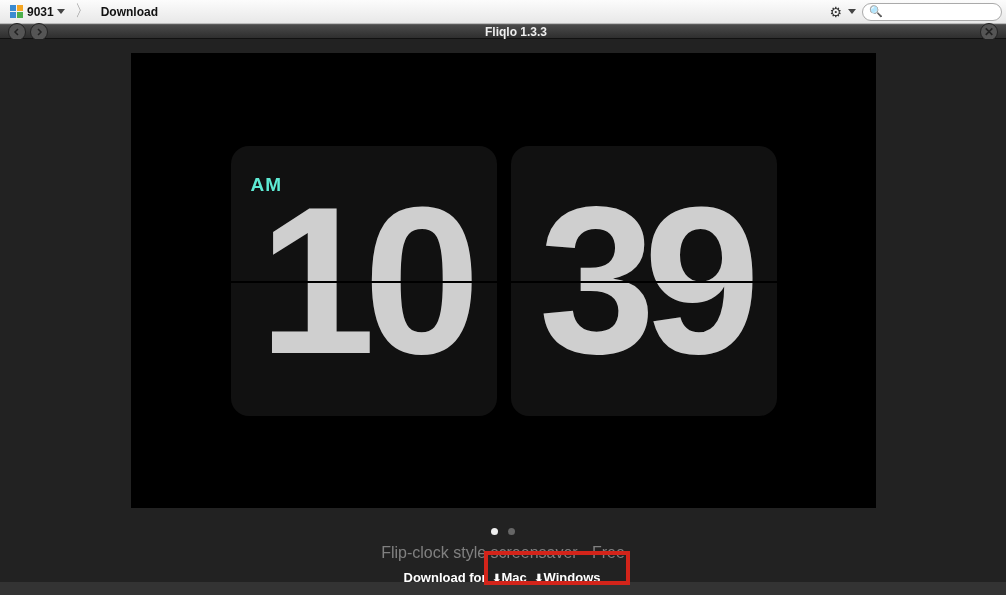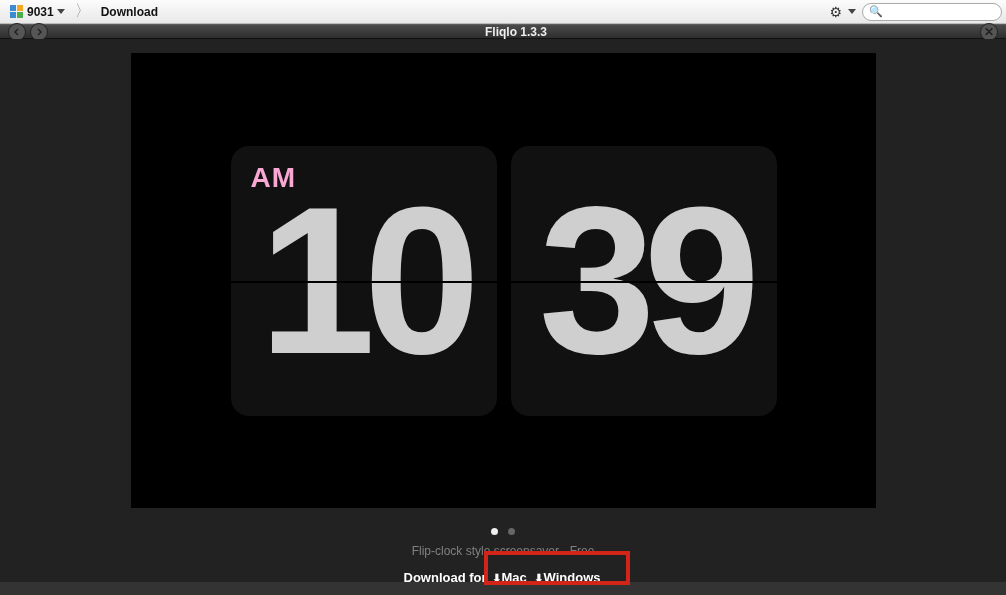--- a/index.html
+++ b/index.html
@@ -136,44 +136,44 @@
     .flip .digits{
       font-size: 210px;
       font-weight: 800;
       color: #cfcfcf;
       font-family: "Helvetica Neue", Arial, sans-serif;
       letter-spacing: -12px;
       line-height: 1;
     }
     .ampm {
       position:absolute;
-      top: 16px; left: 20px;
-      font-size: 28px;
+      top: 28px; left: 20px;
+      font-size: 19px;
       font-weight: bold;
-      color:#f9a8d4;
+      color:#5eead4;
       letter-spacing: 1px;
     }
 
     
     .dots {
       position:absolute;
       top: 489px;
       left: 0; right: 0;
       display:flex; justify-content:center; gap:10px;
     }
     .dot { width:7px; height:7px; border-radius:50%; background:#666; }
     .dot.active { background:#eee; }
 
     
     .caption {
       position:absolute;
       top: 505px;
       left:0; right:0;
       text-align:center;
-      font-size:12px;
+      font-size:16px;
       color:#808080;
     }
     .download-row {
       position:absolute;
       top: 531px;
       left:0; right:0;
       text-align:center;
       color:#eee;
       font-size:13px;
       font-weight:bold;

